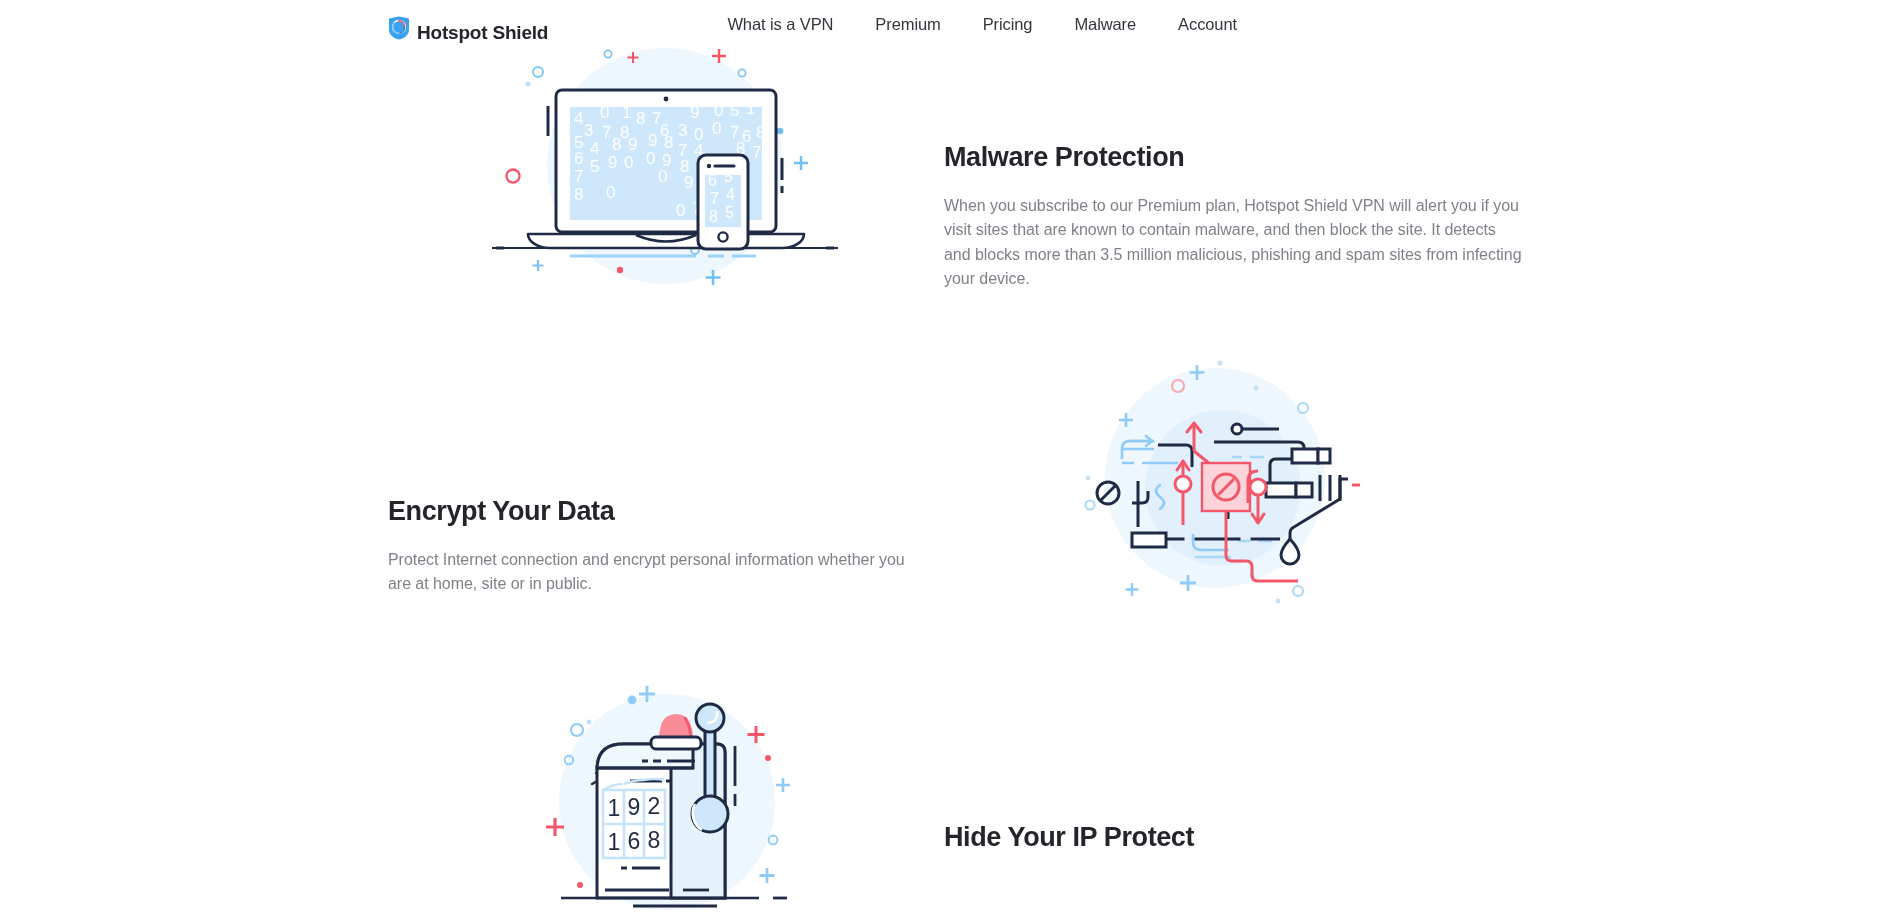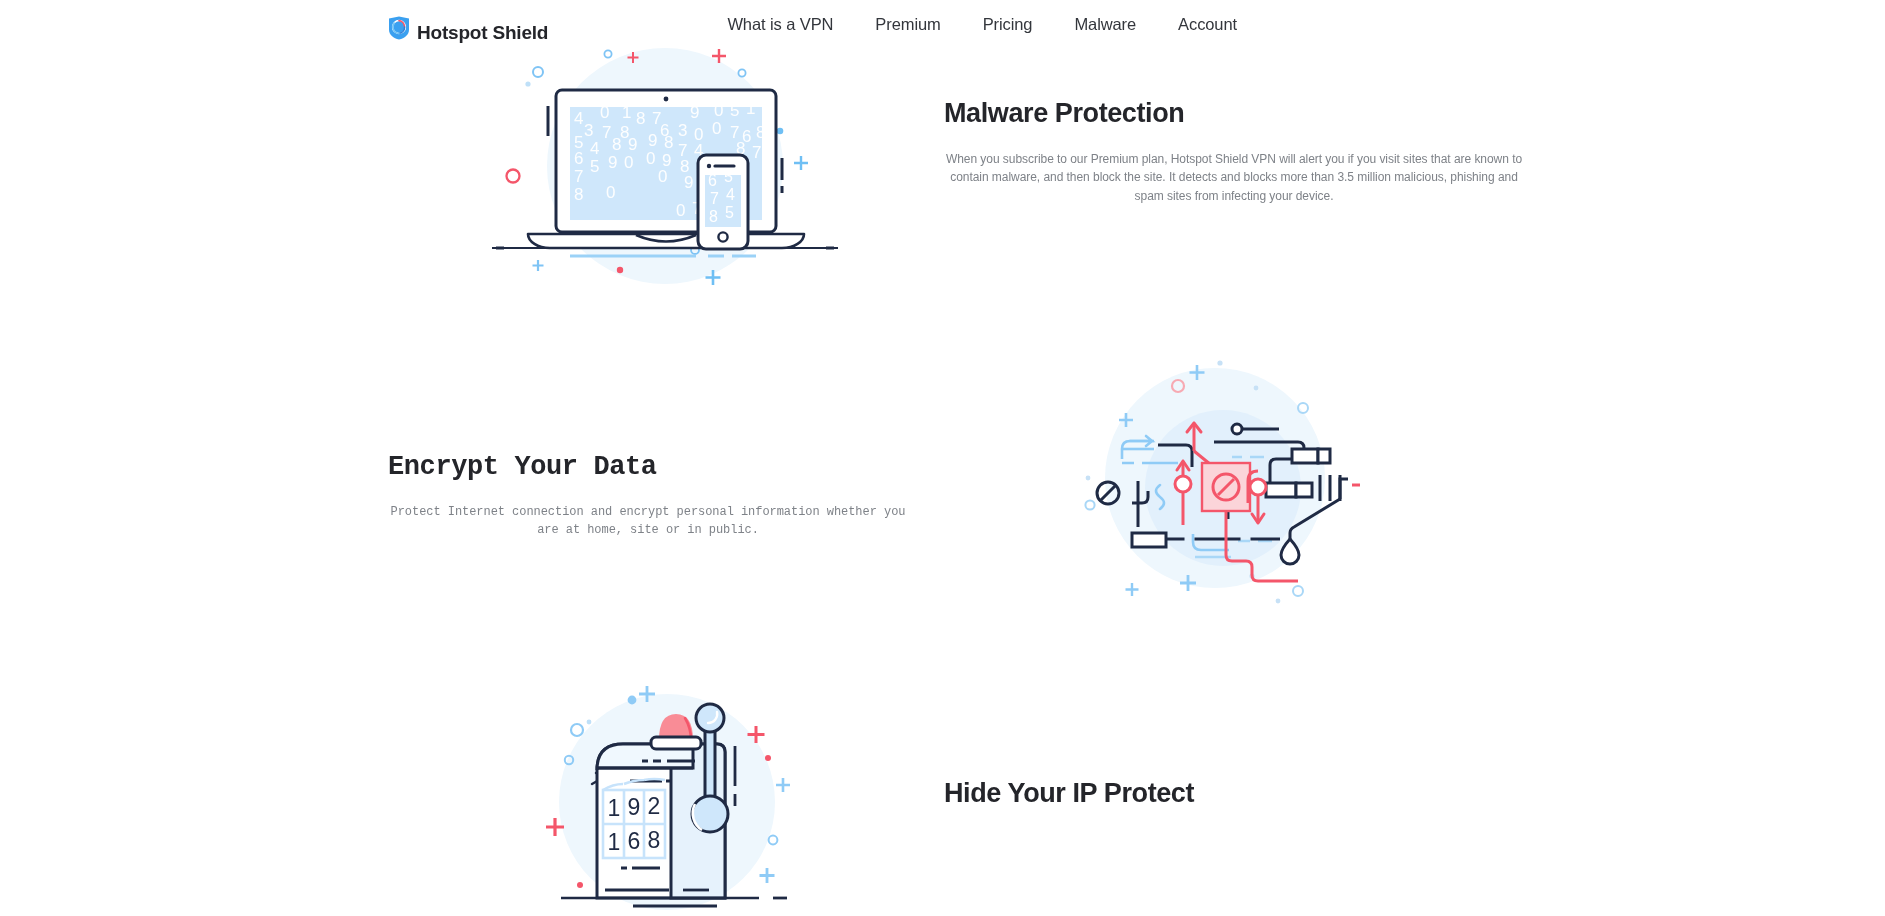--- a/index.html
+++ b/index.html
@@ -48,45 +48,44 @@
     align-items: flex-start;
     gap: 42px;
   }
   .nav-link {
     font-size: 16.5px;
     color: #33363c;
     text-decoration: none;
     white-space: nowrap;
     letter-spacing: -0.1px;
   }
-  .feature-text { position: absolute; }
+  .feature-text { position: absolute; margin-top: 44px; }
   .feature-title {
     font-size: 27px;
     font-weight: 700;
     color: #24252a;
     letter-spacing: -0.4px;
     margin-bottom: 21px;
     white-space: nowrap;
   }
   .feature-body {
-    font-size: 12px;
+    font-size: 16px;
     line-height: 1.53;
     color: #7e8288;
     letter-spacing: -0.05px;
-    text-align: center;
   }
 
   .art { position: absolute; }
 
   
   #sec-malware-art { left: 490px; top: 38px; width: 350px; height: 270px; }
   #sec-malware-text { left: 944px; top: 98px; width: 580px; }
 
   
-  #sec-encrypt-text { left: 388px; top: 452px; width: 520px; font-family: Liberation Mono, monospace; }
+  #sec-encrypt-text { left: 388px; top: 452px; width: 520px; }
   #sec-encrypt-art { left: 1070px; top: 345px; width: 290px; height: 270px; }
 
   
   #sec-hideip-art { left: 545px; top: 678px; width: 250px; height: 250px; }
   #sec-hideip-text { left: 944px; top: 778px; width: 560px; }
 
   svg { display: block; overflow: visible; }
 </style>
 </head>
 <body>

